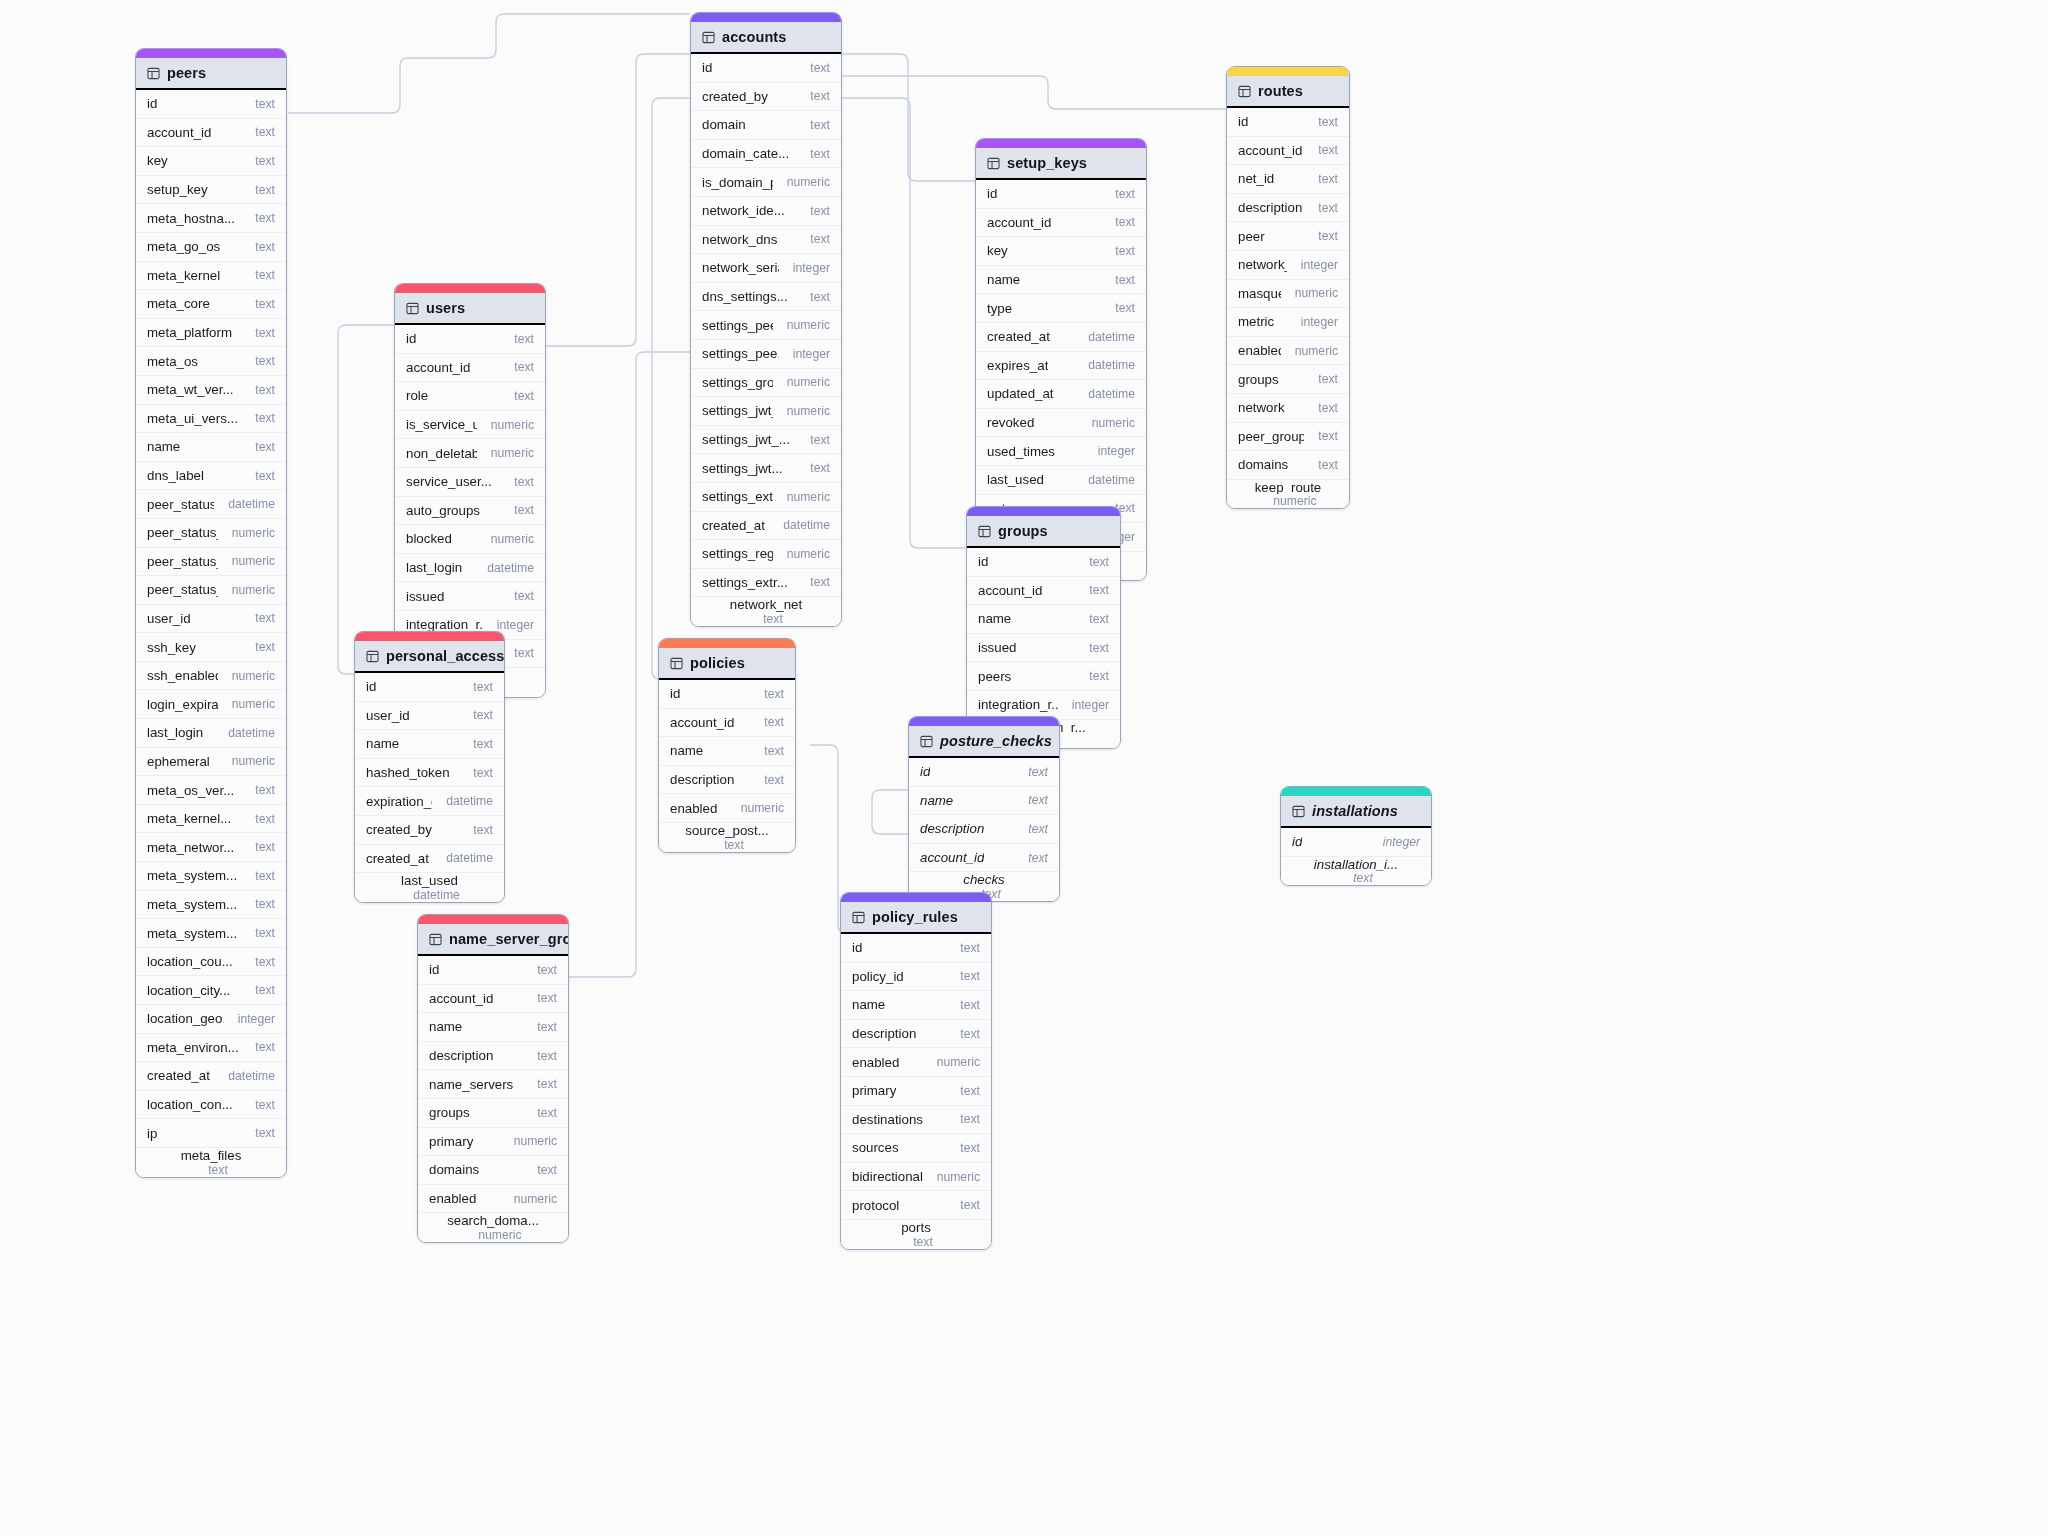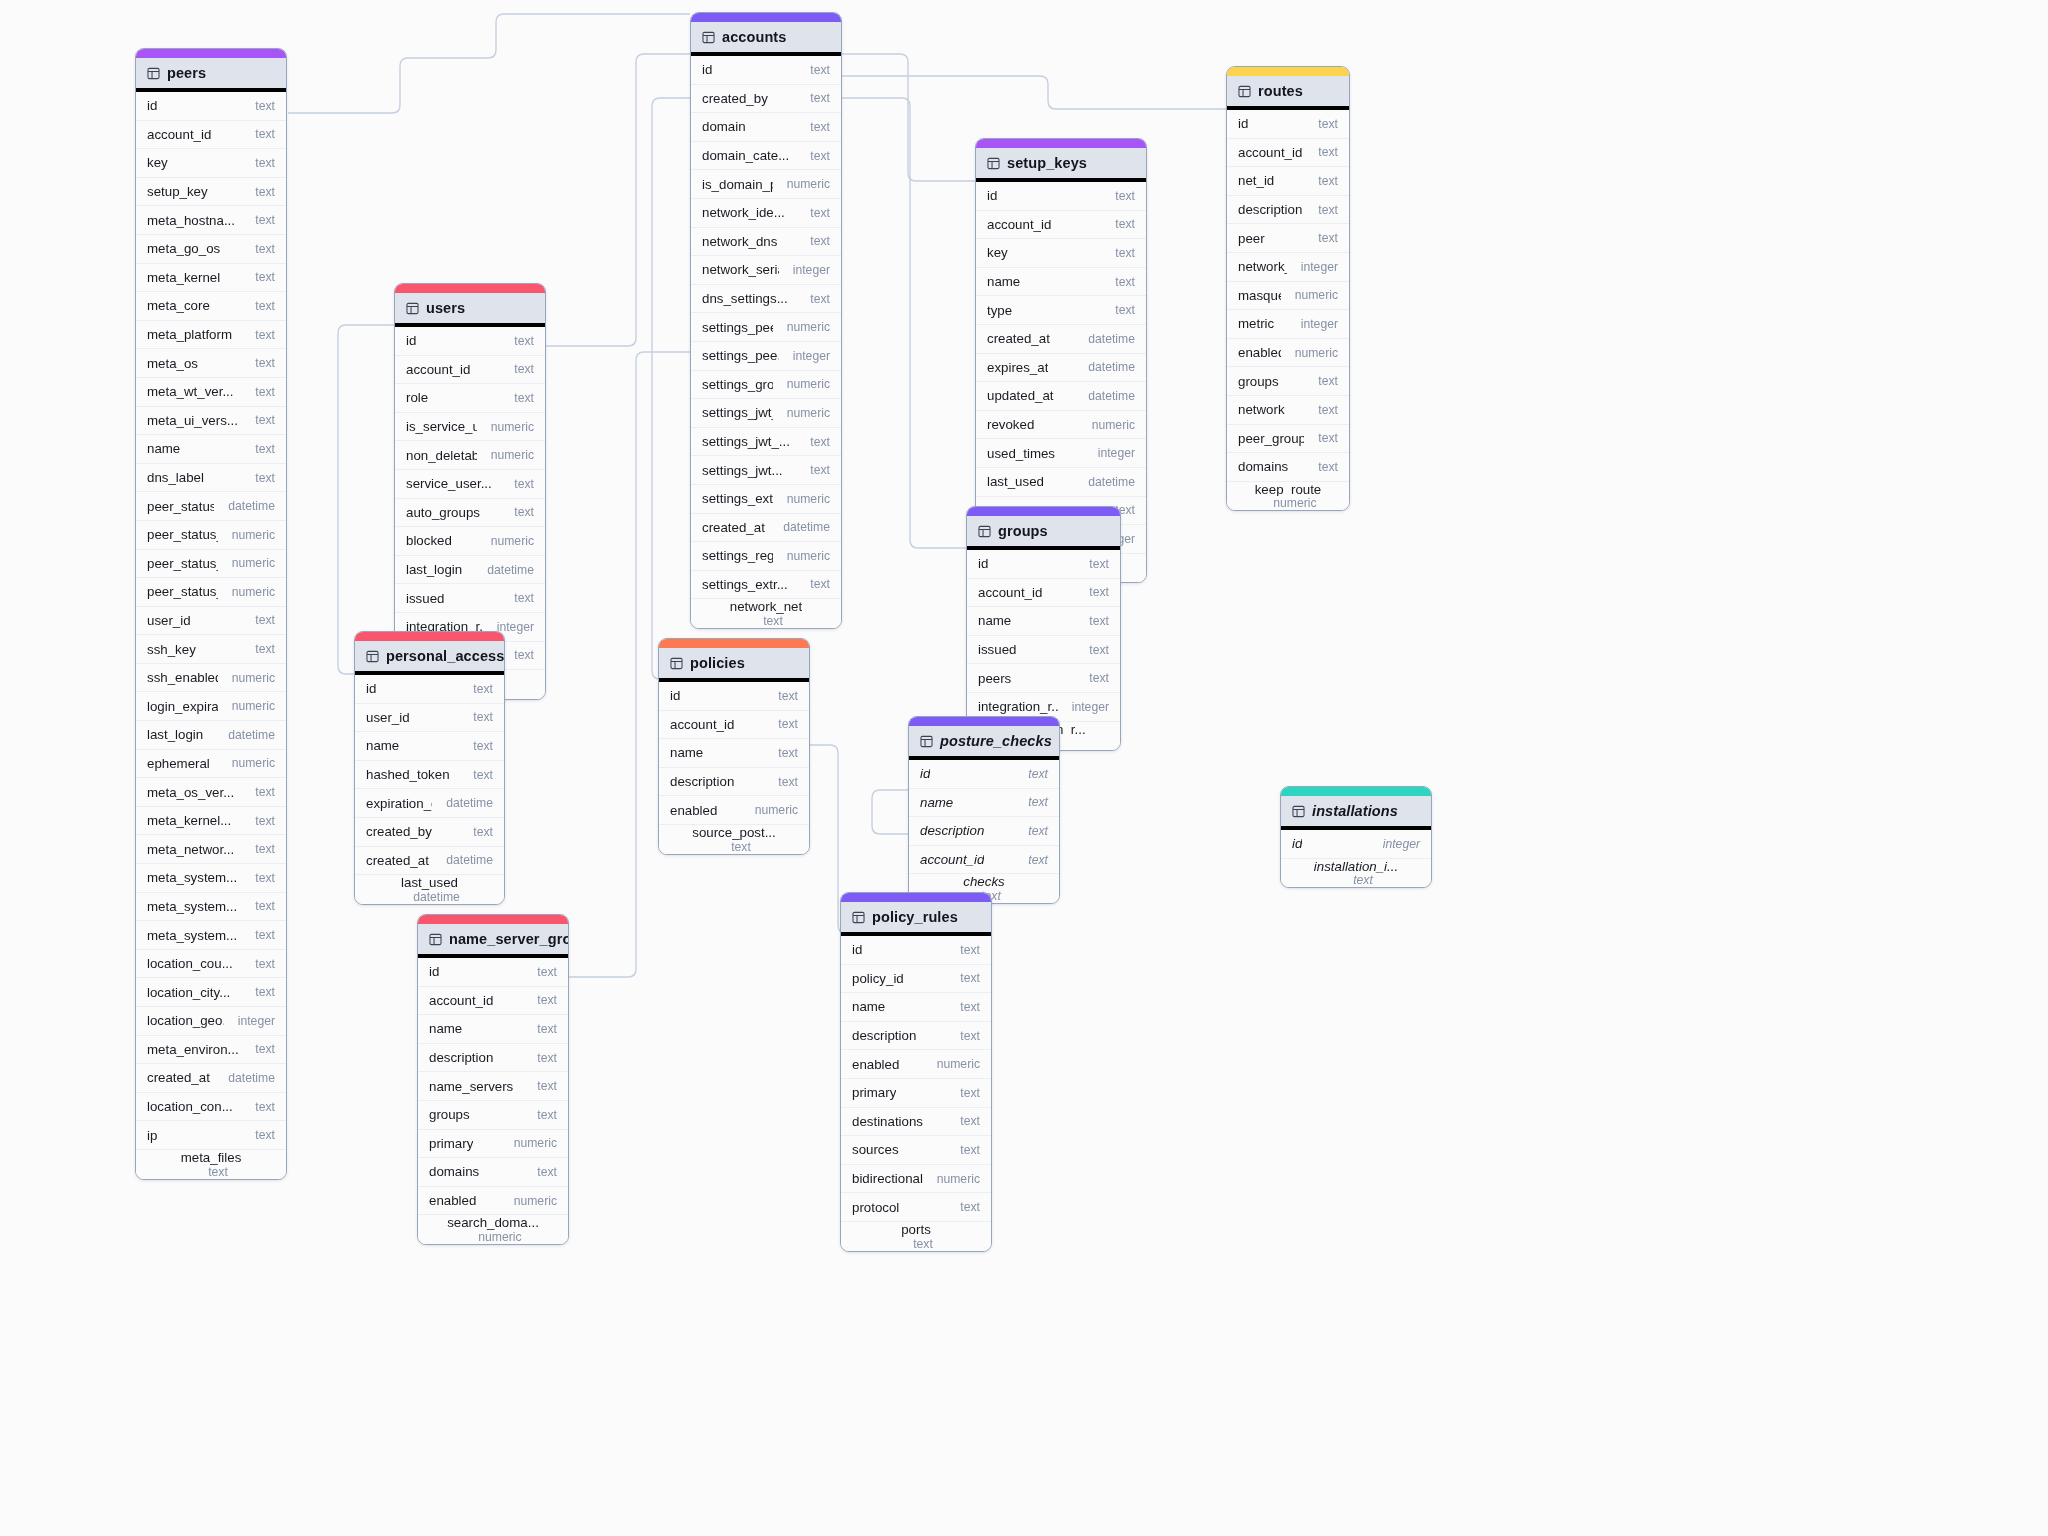--- a/index.html
+++ b/index.html
@@ -35,21 +35,21 @@
   .accent-bar {
     height: 9px;
     width: 100%;
   }
   .node-header {
     display: flex;
     align-items: center;
     gap: 7px;
     background: #dfe3eb;
     padding: 7px 11px 7px 11px;
-    border-bottom: 4px solid #000000;
+    border-bottom: 2px solid #000000;
   }
   .node-title {
     font-size: 14.5px;
     font-weight: bold;
     color: #13161c;
     letter-spacing: 0.1px;
     white-space: nowrap;
   }
   .tbl-icon {
     width: 13px;
@@ -502,21 +502,21 @@
         </div>
         <div class="field-row">
           <span class="field-name">settings_extr...</span>
           <span class="field-type">text</span>
         </div>
         <div class="field-row">
           <span class="field-name">network_net</span>
           <span class="field-type">text</span>
         </div>
       </div>
-      <div class="table-node" style="left: 658px; top: 638px; width: 152px;">
+      <div class="table-node" style="left: 658px; top: 638px; width: 138px;">
         <div class="accent-bar" style="background: rgb(251, 122, 82);"></div>
         <div class="node-header">
           <svg class="tbl-icon" viewBox="0 0 16 16">
             <rect x="1.2" y="1.7" width="13.6" height="12.6" rx="1.6" fill="none" stroke="#3c4350" stroke-width="1.3"></rect>
             <path d="M1.2 5.6 H14.8" stroke="#3c4350" stroke-width="1.3" fill="none"></path>
             <path d="M6.2 5.6 V14.3" stroke="#3c4350" stroke-width="1.3" fill="none"></path>
           </svg>
           <span class="node-title">policies</span>
         </div>
         <div class="field-row">

